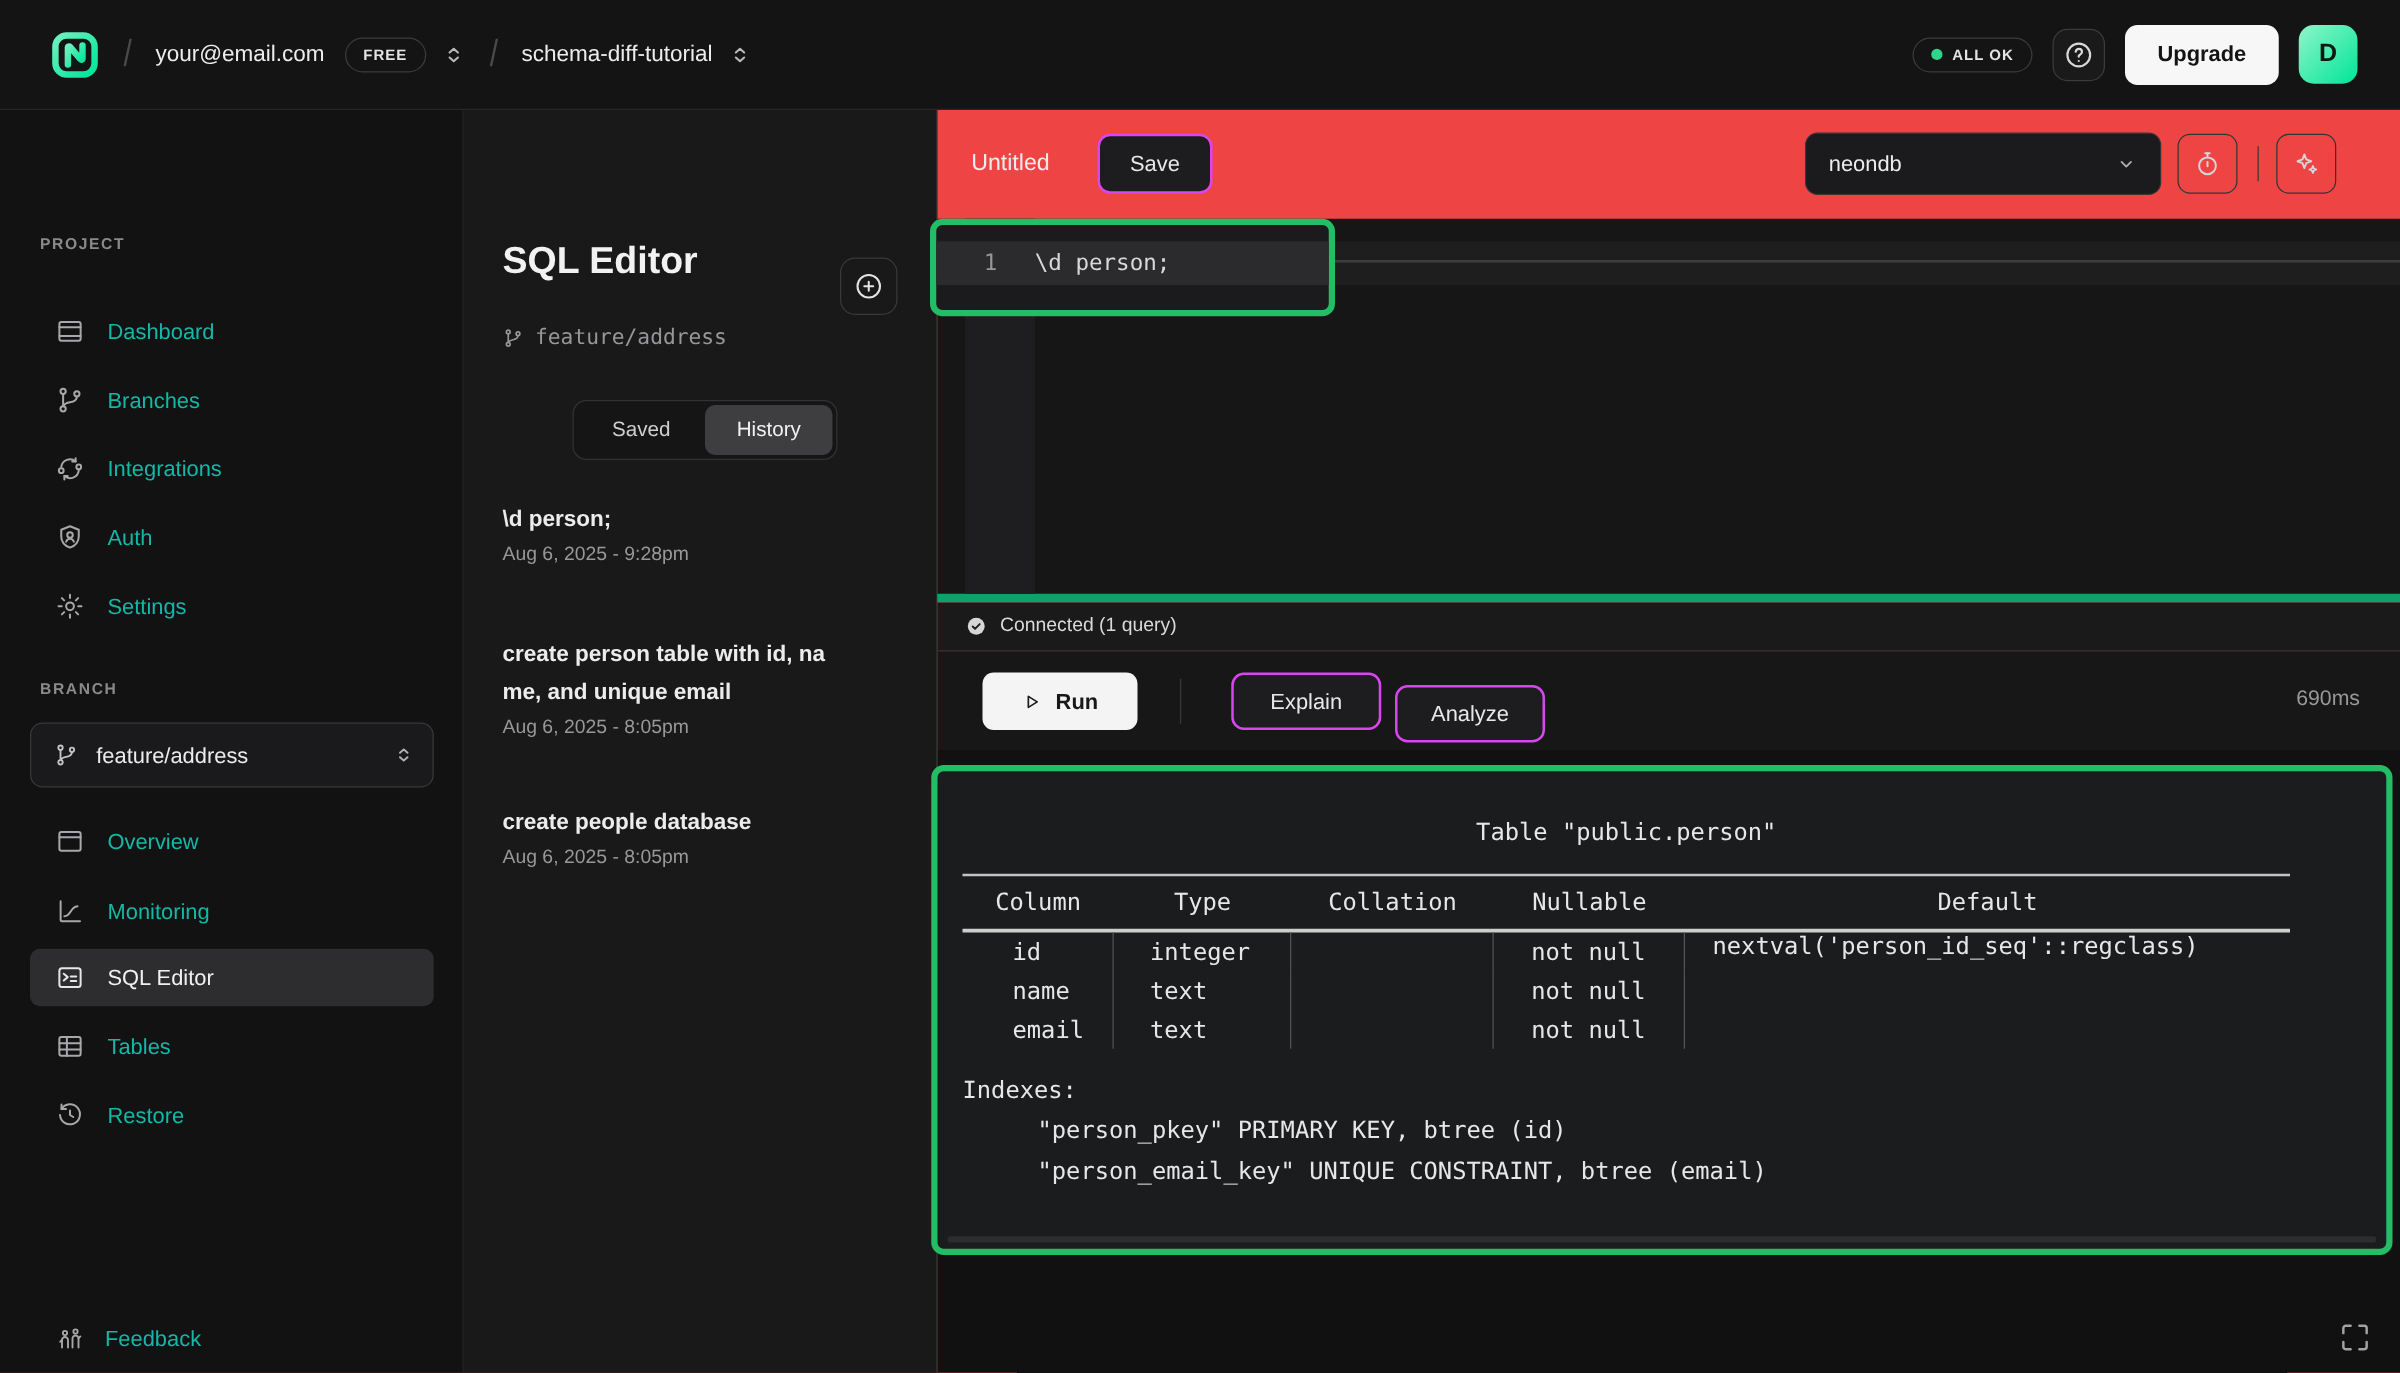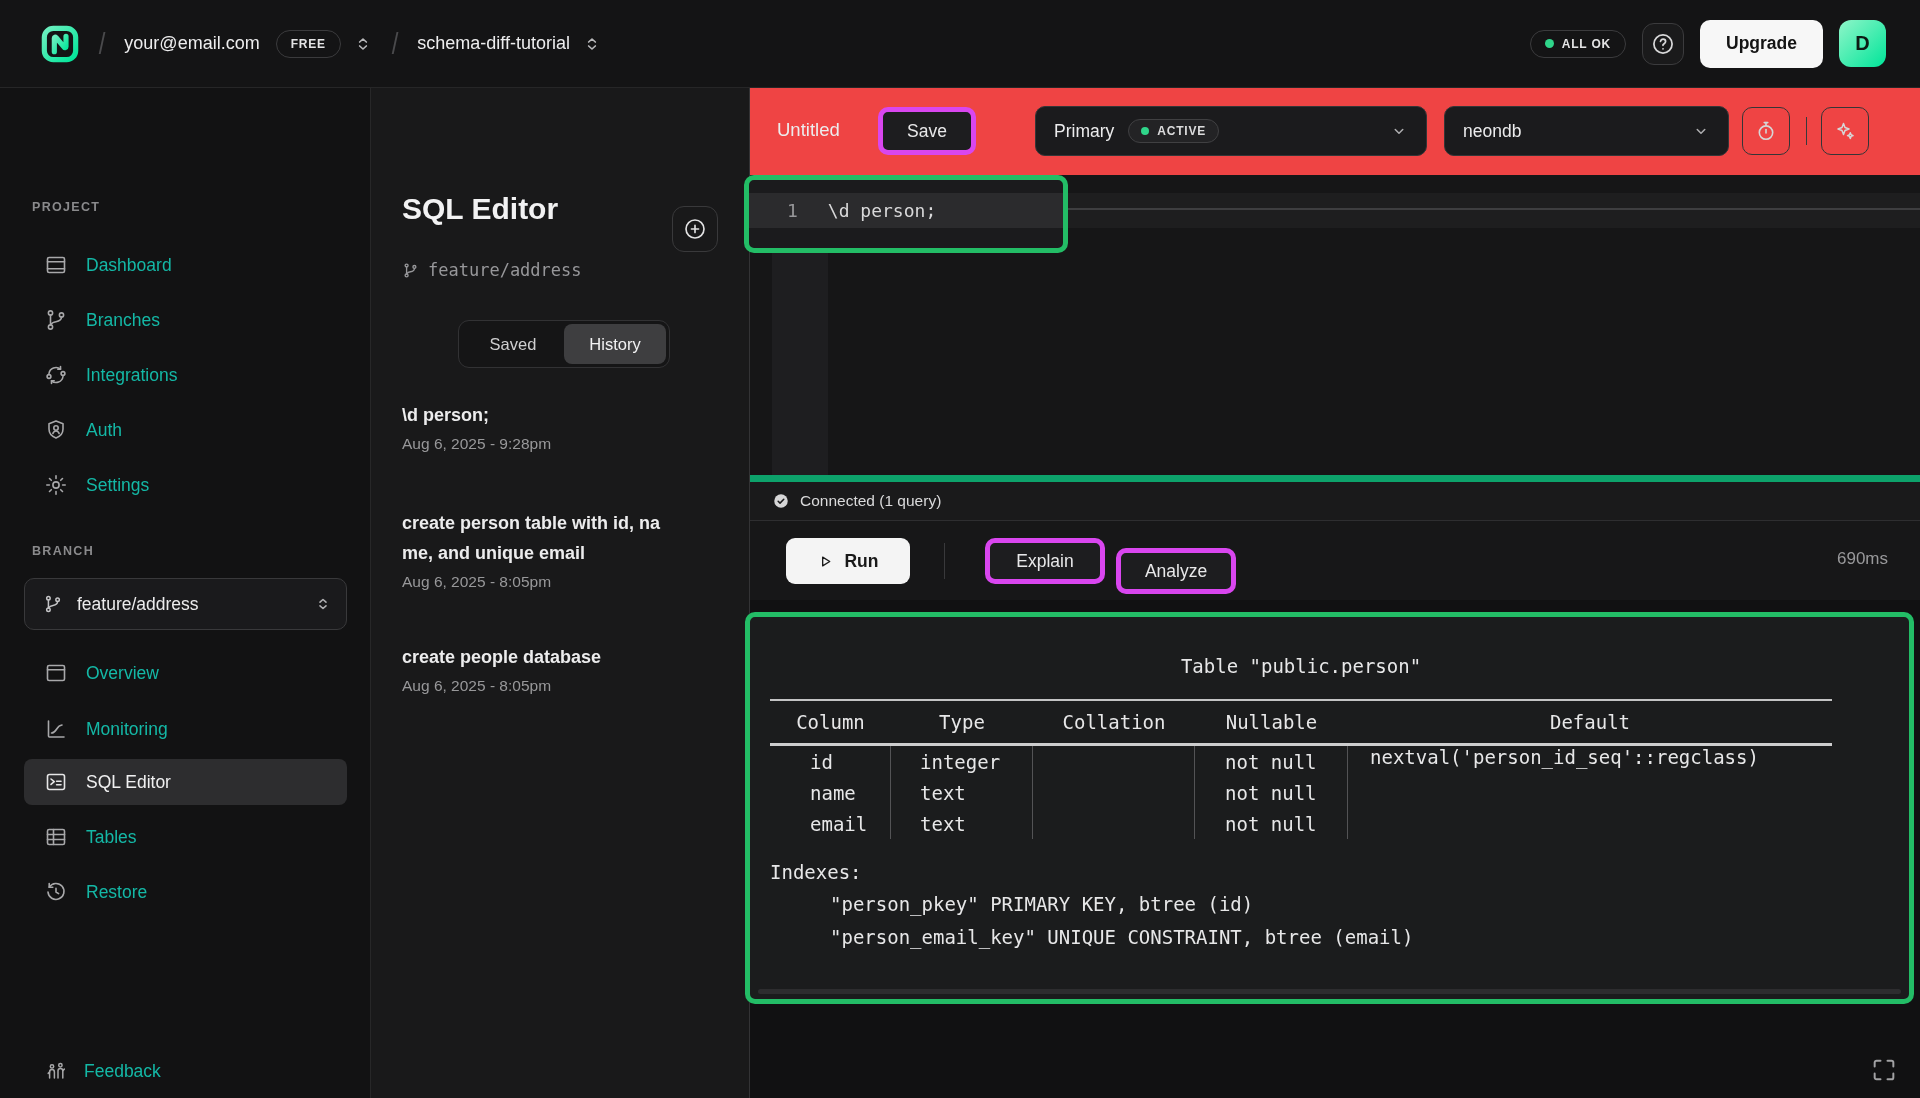--- a/index.html
+++ b/index.html
@@ -42,21 +42,21 @@
   .seg { flex:1; display:flex; align-items:center; justify-content:center; font-size:16.5px; color:#cfcfd0; border-radius:8px; cursor:pointer; }
   .seg.selected { background:#3e3e40; color:#f2f2f3; }
   .hist-item { position:absolute; left:31px; width:322px; cursor:pointer; }
   .hist-title { font-size:18px; font-weight:600; color:#ececed; line-height:30px; }
   .hist-title.wrap2 { width:266px; word-break:break-all; }
   .hist-ts { font-size:15.5px; color:#98989a; margin-top:5px; }
 
   
   .tabbar { position:relative; height:87px; flex:none; }
   .tab-title { position:absolute; left:27px; top:31px; font-size:18.5px; color:#ececed; }
-  .btn-dark { height:48px; padding:0 24px; background:#1d1d1f; border:5px solid #d946ef; border-radius:10px; color:#e8e8e9; font-size:17.5px; display:flex; align-items:center; justify-content:center; cursor:pointer; }
+  .btn-dark { height:48px; padding:0 24px; background:#1d1d1f; border:2px solid #d946ef; border-radius:10px; color:#e8e8e9; font-size:17.5px; display:flex; align-items:center; justify-content:center; cursor:pointer; }
   .save-pos { position:absolute; left:128px; top:19px; }
   .select-box { position:absolute; top:18px; height:50px; background:#1b1b1d; border:1px solid #353537; border-radius:10px; display:flex; align-items:center; padding:0 18px; gap:14px; cursor:pointer; }
   .select-box .val { font-size:17.5px; color:#ececed; }
   .active-badge { display:inline-flex; align-items:center; gap:8px; border:1px solid #404042; background:#232325; border-radius:999px; padding:4px 12px; font-size:12px; font-weight:bold; letter-spacing:.8px; color:#dcdcdd; }
   .chev { color:#aeaeb0; margin-left:auto; }
   .sq-btn { position:absolute; top:19px; width:48px; height:48px; border:1px solid #353537; border-radius:10px; background:transparent; color:#d6d6d7; display:flex; align-items:center; justify-content:center; cursor:pointer; }
   .vsep { position:absolute; top:29px; width:1px; height:28px; background:#39393b; }
 
   
   .editor { position:relative; height:300px; flex:none; background:#161617; }
@@ -146,21 +146,21 @@
       </span>
     </button>
     <button class="upgrade-btn">Upgrade</button>
     <div class="avatar">D</div>
   </div>
 </header>
 
 <div class="main">
 
   <nav class="sidebar">
-    <div class="section-label" style="top:112px;">PROJECT</div>
+    <div class="section-label" style="top:100px;">PROJECT</div>
 
     <div class="side-item" style="top:154px;">
       <span class="ico">
           <svg width="24" height="24" viewBox="0 0 24 24" fill="none" stroke="currentColor" stroke-width="1.6" stroke-linecap="round">
             <rect x="3.5" y="4.5" width="17" height="15" rx="1.6"></rect>
             <path d="M3.5 8.7h17"></path>
             <path d="M3.5 15.8h17"></path>
           </svg>
         </span>
       <span>Dashboard</span>
@@ -339,32 +339,20 @@
       <div class="hist-ts">Aug 6, 2025 - 8:05pm</div>
     </div>
   </aside>
 
   <section class="workarea">
 
     <div class="tabbar">
       <span class="tab-title">Untitled</span>
       <button class="btn-dark save-pos">Save</button>
 
-      <div class="select-box" style="left:285px; width:392px;">
-        <span class="val">Primary</span>
-        <span class="active-badge">
-          <span class="dot" style="width:8px;height:8px;"></span>
-          <span>ACTIVE</span>
-        </span>
-        <span class="chev">
-            <svg width="18" height="18" viewBox="0 0 24 24" fill="none" stroke="currentColor" stroke-width="2" stroke-linecap="round" stroke-linejoin="round">
-              <path d="M7 10l5 5 5-5"></path>
-            </svg>
-          </span>
-      </div>
 
       <div class="select-box" style="left:694px; width:285px;">
         <span class="val">neondb</span>
         <span class="chev">
             <svg width="18" height="18" viewBox="0 0 24 24" fill="none" stroke="currentColor" stroke-width="2" stroke-linecap="round" stroke-linejoin="round">
               <path d="M7 10l5 5 5-5"></path>
             </svg>
           </span>
       </div>
 

